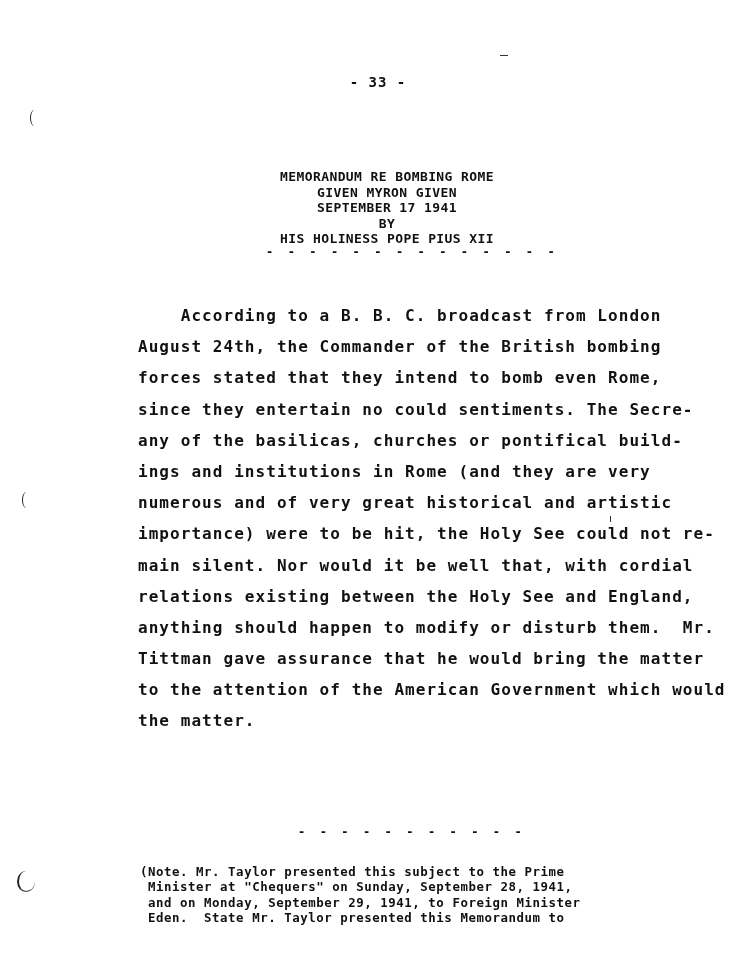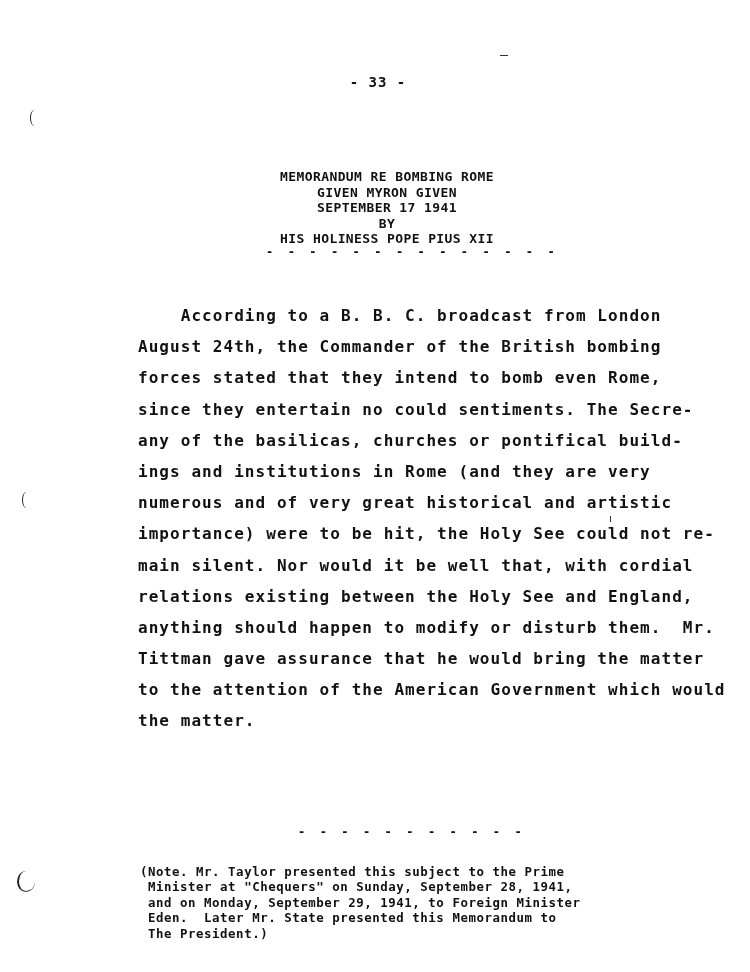--- a/index.html
+++ b/index.html
@@ -82,16 +82,15 @@
     <div class="body-line">to the attention of the American Government which would</div>
     <div class="body-line">the matter.</div>
   </div>
 
   <div class="dash-rule end-dash">- - - - - - - - - - -</div>
 
   <div class="note">
     <div class="note-line">(Note. Mr. Taylor presented this subject to the Prime</div>
     <div class="note-line"> Minister at "Chequers" on Sunday, September 28, 1941,</div>
     <div class="note-line"> and on Monday, September 29, 1941, to Foreign Minister</div>
-    <div class="note-line"> Eden.  Later Mr. State presented this Memorandum to</div>
-    <div class="note-line"> The President.)</div>
+    <div class="note-line"> Eden.  State Mr. Taylor presented this Memorandum to</div>
   </div>
 </div>
 
 </body></html>

